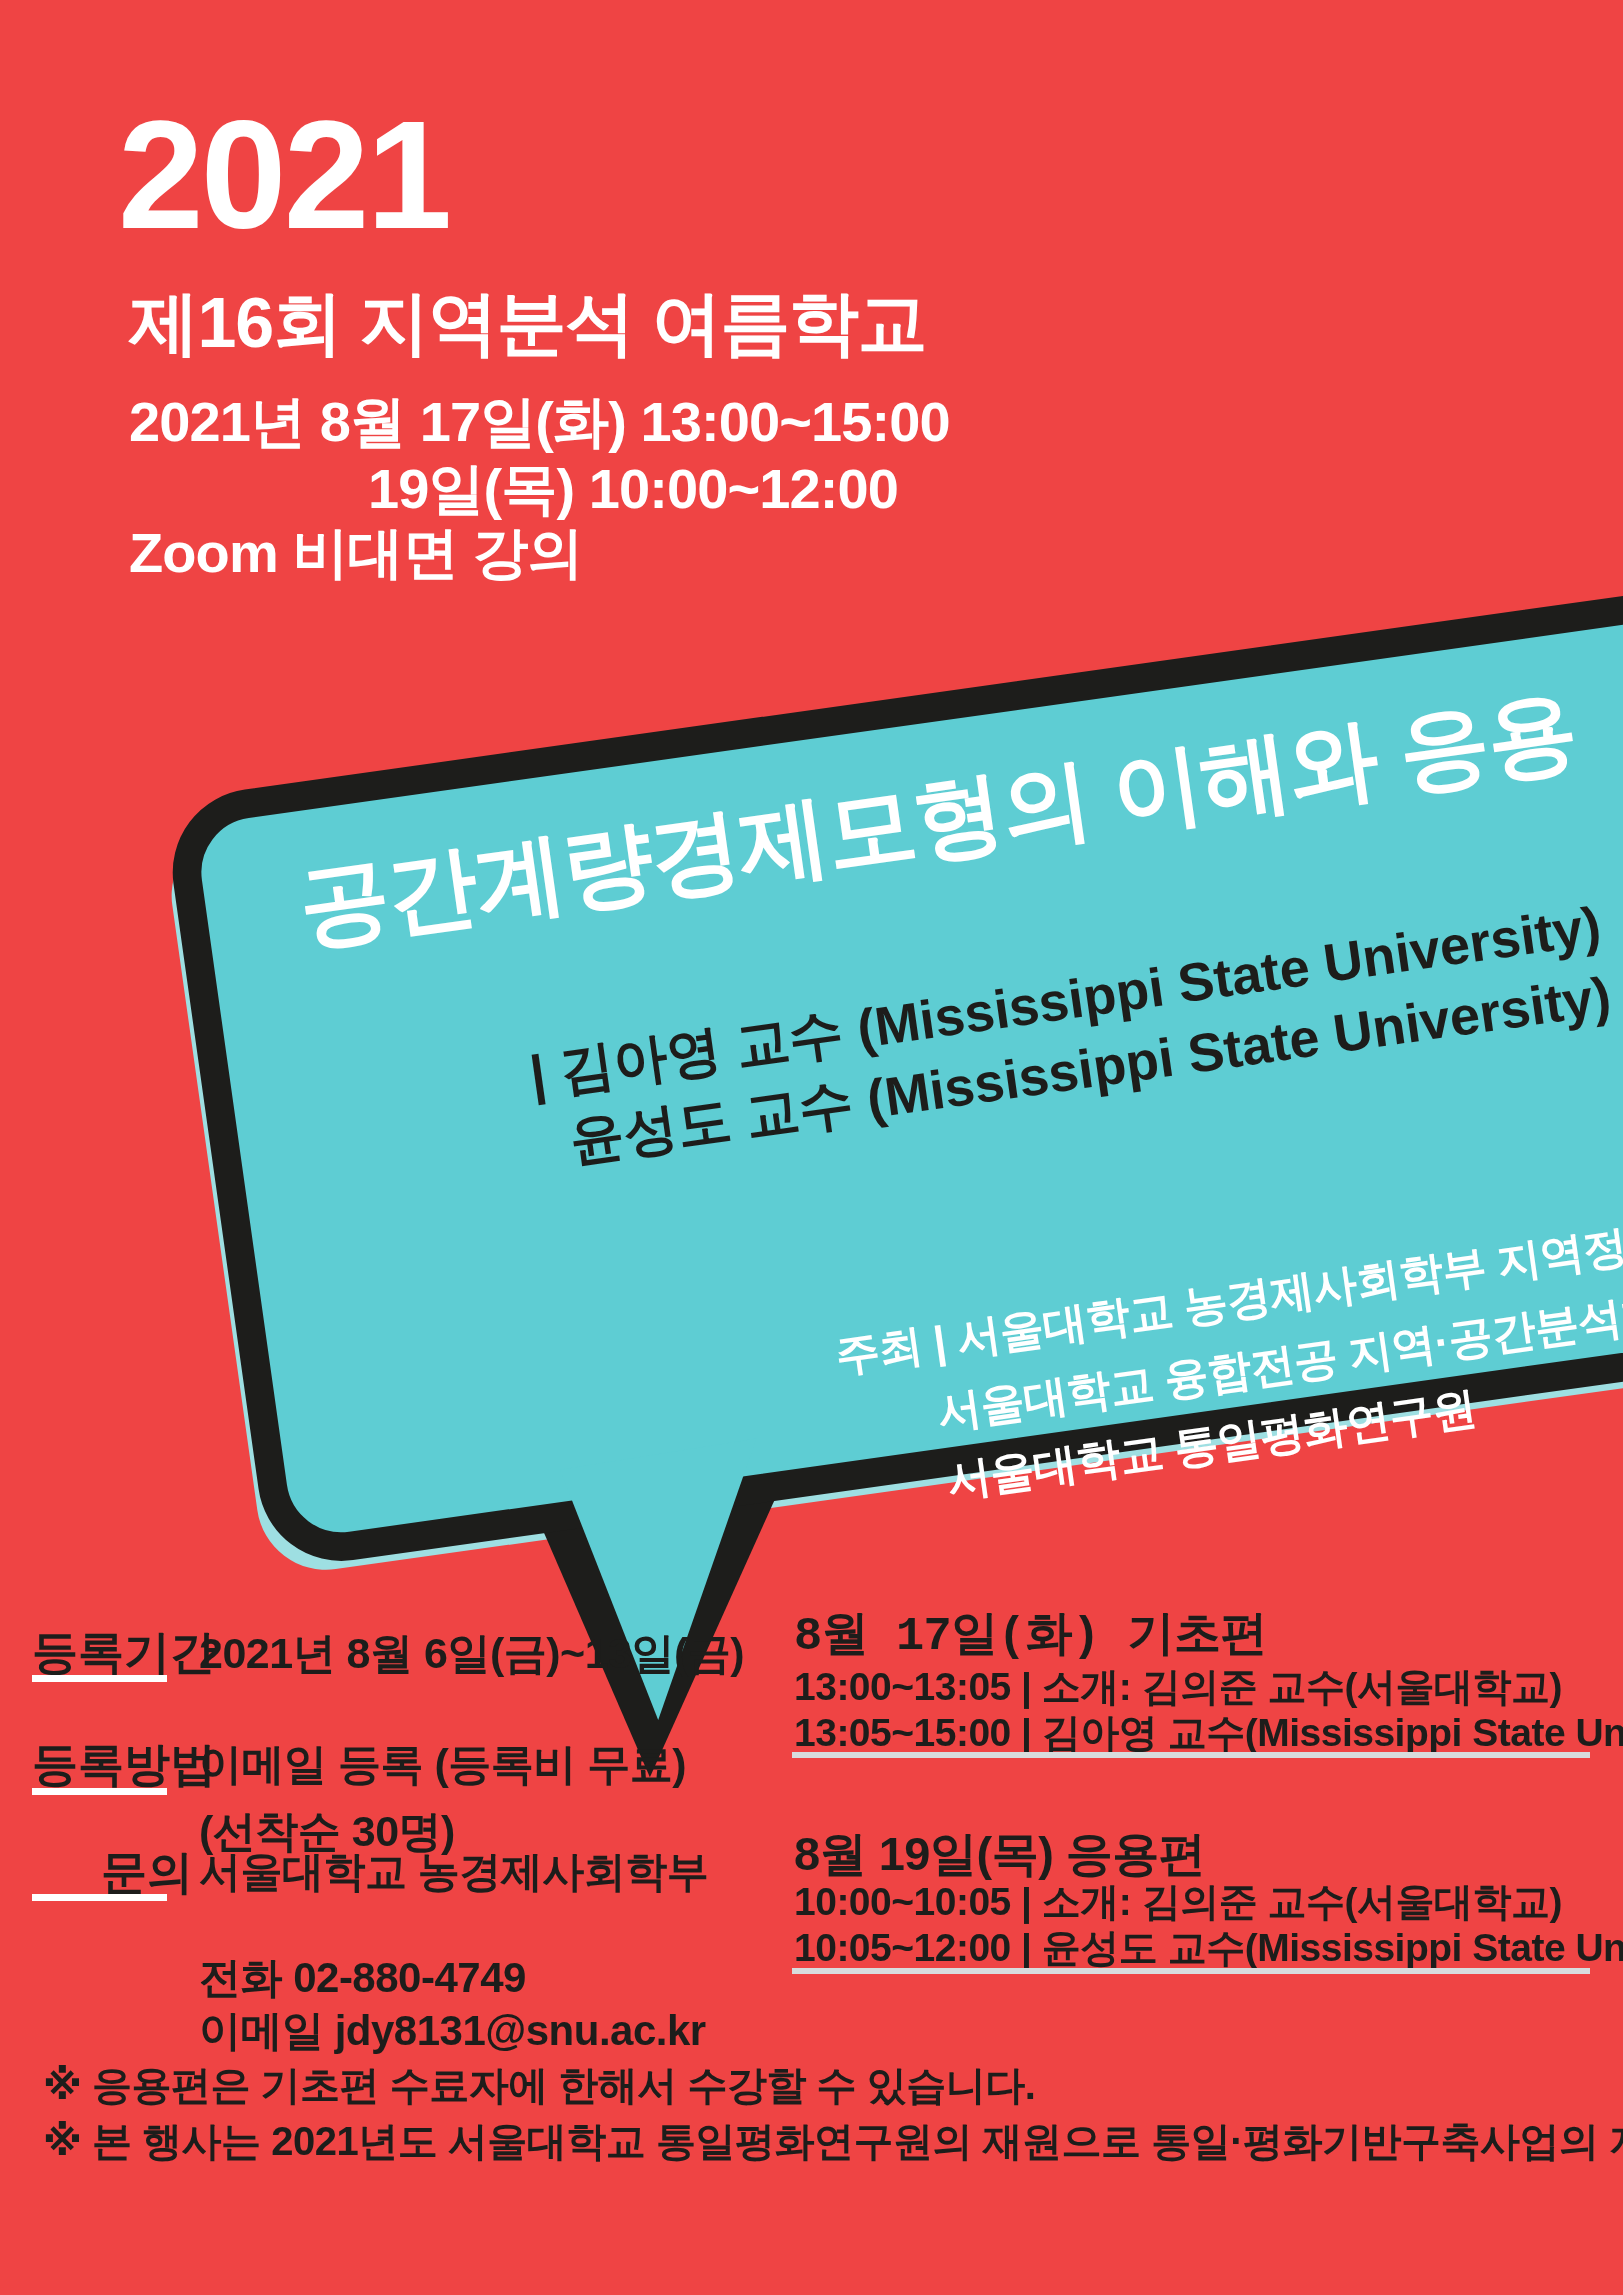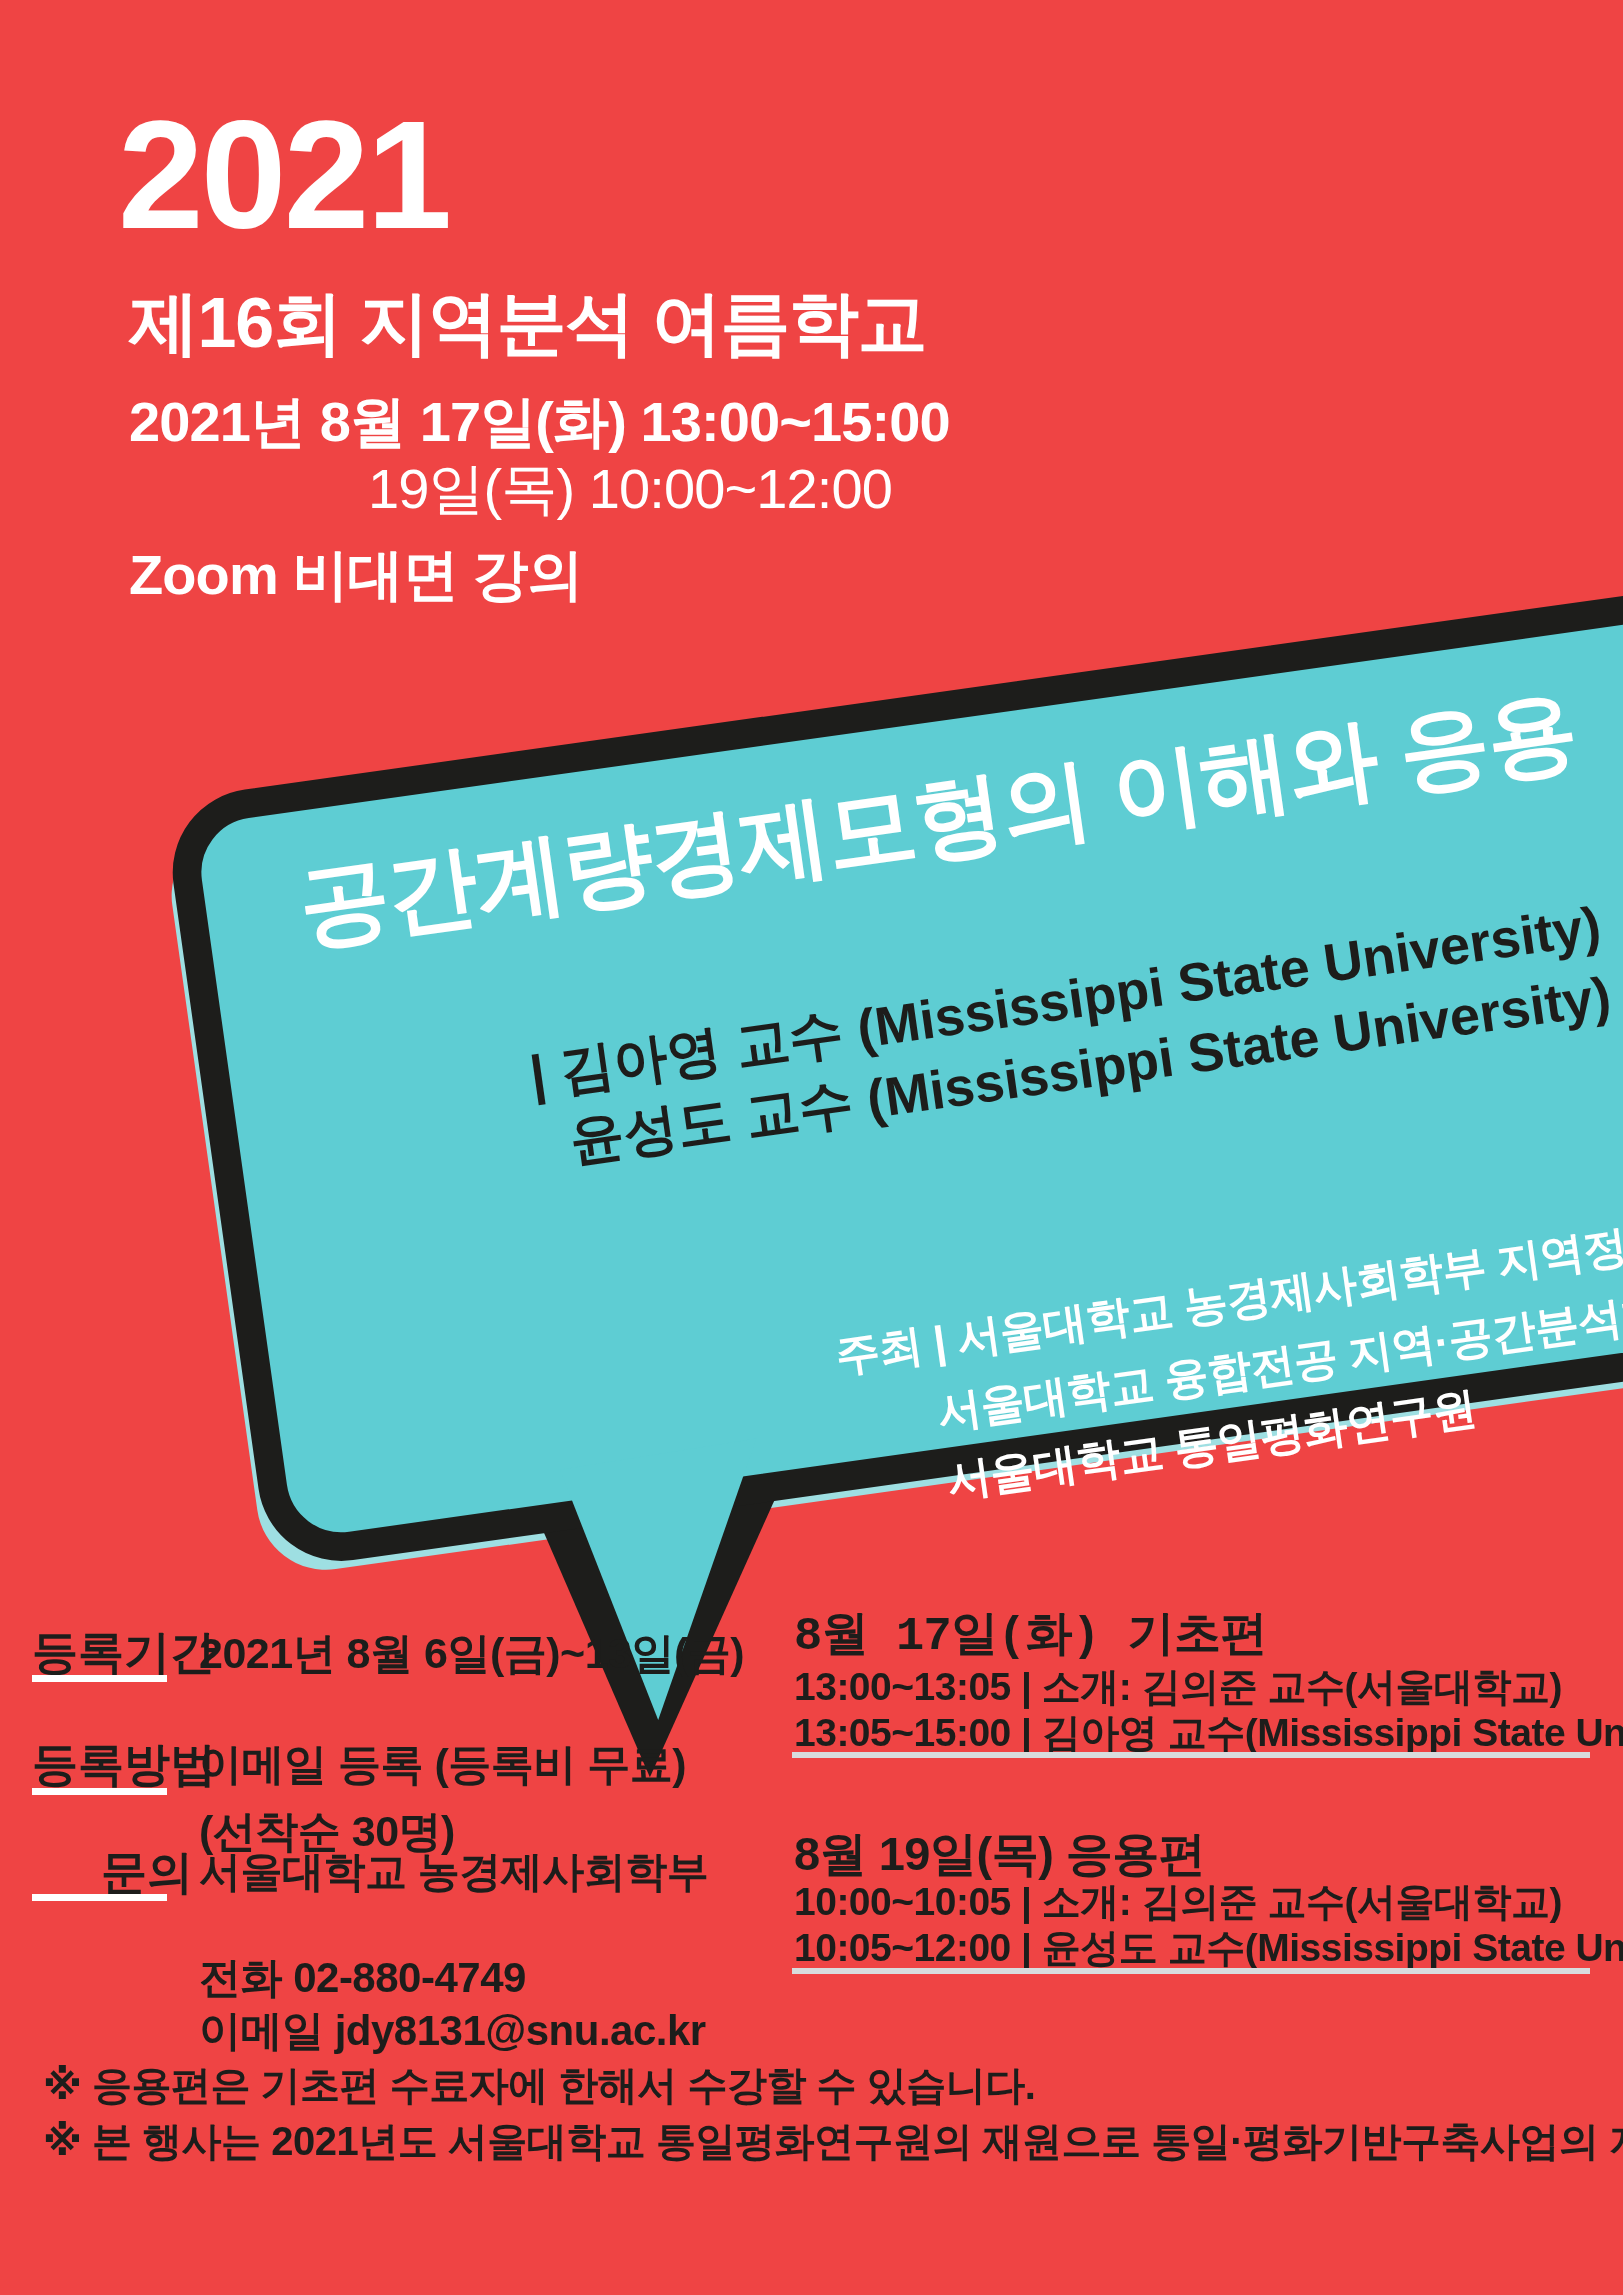--- a/index.html
+++ b/index.html
@@ -12,22 +12,22 @@
     color:#1d1d1b;
   }
   .abs{position:absolute;white-space:nowrap;}
   .w{color:#ffffff;}
   .b{color:#1d1d1b;}
 
   
   .year{left:118px;top:98px;font-size:154px;font-weight:800;line-height:1;letter-spacing:-2.8px;}
   .main-title{left:129px;top:277px;font-size:70px;font-weight:700;letter-spacing:-1.4px;}
   .date-line1{left:129px;top:385px;font-size:56px;font-weight:700;letter-spacing:-0.9px;}
-  .date-line2{left:368px;top:452px;font-size:56px;font-weight:400;letter-spacing:-0.9px;}
-  .format-line{left:129px;top:538px;font-size:56px;font-weight:700;letter-spacing:-0.9px;}
+  .date-line2{left:368px;top:452px;font-size:56px;font-weight:700;letter-spacing:-0.9px;}
+  .format-line{left:129px;top:516px;font-size:56px;font-weight:700;letter-spacing:-0.9px;}
 
   
   .bubble-svg{left:0;top:0;width:1623px;height:2295px;}
   .bubble-content{
     left:222px;top:694px;width:1666px;height:750px;
     transform:rotate(-8deg);
   }
   .lecture-title{
     position:absolute;left:69px;top:51px;width:1365px;
     text-align:center;font-size:90px;font-weight:800;

